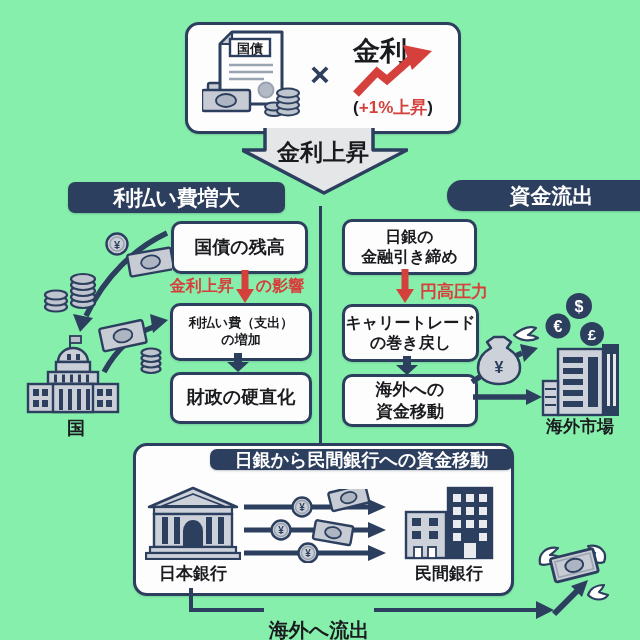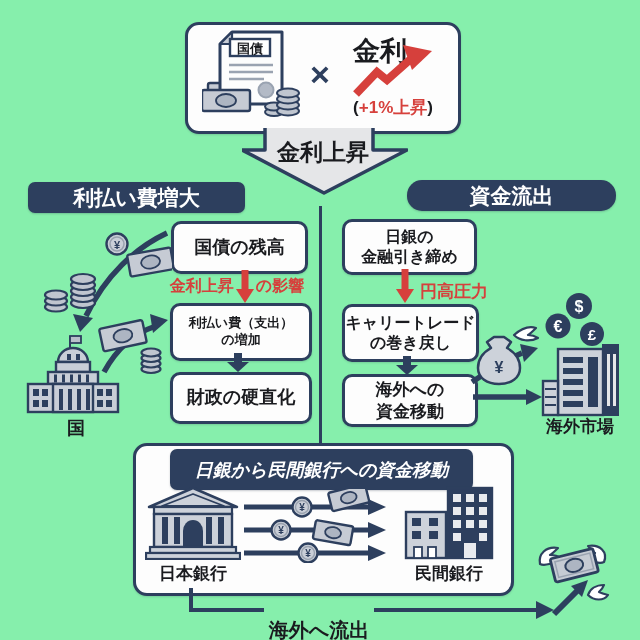--- a/index.html
+++ b/index.html
@@ -3,21 +3,21 @@
 <meta charset="utf-8">
 <style>
   html,body{margin:0;padding:0;}
   .canvas{position:relative;width:640px;height:640px;background:#86efac;overflow:hidden;
           font-family:"Liberation Sans","DejaVu Sans",sans-serif;color:#1a1b1f;}
   .abs{position:absolute;}
   .box{position:absolute;background:#fdfdfd;border:3px solid #2d3f5e;border-radius:10px;
        display:flex;flex-direction:column;align-items:center;justify-content:center;
        font-weight:700;text-align:center;line-height:1.28;box-shadow:0 1px 2px rgba(40,50,70,.18);}
   .hdr{position:absolute;background:#2d3f5e;color:#fff;font-weight:700;
-       display:flex;align-items:center;justify-content:center;box-shadow:0 1px 2px rgba(40,50,70,.25);}
+       display:flex;align-items:center;justify-content:center;box-shadow:0 1px 2px rgba(40,50,70,.25);margin-left:40px;}
   .red{color:#d6403c;}
   .lbl{position:absolute;font-weight:700;text-align:center;}
   .line{position:absolute;background:#2d3f5e;}
   svg{display:block;}
   svg text{font-family:"Liberation Sans","DejaVu Sans",sans-serif;font-weight:700;}
 </style>
 </head>
 <body>
 
 <div class="canvas">
@@ -239,21 +239,21 @@
     <g>
       <path d="M44,49 C52,42 60,40 66,42 C62,46 60,48 58,49 C61,49 65,50 68,52 C60,56 50,55 44,49 Z" fill="#fff" stroke="#2d3f5e" stroke-width="2.2" stroke-linejoin="round"></path>
       <path d="M21,62 C12,67 8,74 8,82 C8,92 17,98 29,98 C41,98 50,92 50,82 C50,74 46,67 37,62 L41,56 L34,51 L24,51 L17,56 Z" fill="#cdd2da" stroke="#2d3f5e" stroke-width="2.5" stroke-linejoin="round"></path>
       <text x="29" y="87" font-size="16" text-anchor="middle" fill="#2d3f5e">¥</text>
     </g>
   </svg>
   <div class="lbl" style="left:536px;top:415px;width:88px;font-size:17px;">海外市場</div>
 
   <div class="box" style="left:133px;top:443px;width:375px;height:147px;border-width:3.5px;border-radius:14px;"></div>
 
-  <div class="hdr" style="left:170px;top:449px;width:303px;height:41px;border-radius:7px;font-size:18px;font-style:italic;">
+  <div class="hdr" style="left:170px;top:449px;width:303px;height:21px;border-radius:7px;font-size:18px;">
     <span>日銀から民間銀行への資金移動</span>
   </div>
 
   <svg class="abs" style="left:145px;top:486px;" width="96" height="74" viewBox="0 0 96 74">
     <polygon points="48,2 92,21 4,21" fill="#cdd2da" stroke="#2d3f5e" stroke-width="2.5" stroke-linejoin="round"></polygon>
     <polygon points="48,8 79,20 17,20" fill="none" stroke="#2d3f5e" stroke-width="1.8" stroke-linejoin="round"></polygon>
     <rect x="9" y="21" width="78" height="7" fill="#cdd2da" stroke="#2d3f5e" stroke-width="2.2"></rect>
     <rect x="9" y="28" width="78" height="33" fill="#cdd2da" stroke="#2d3f5e" stroke-width="2.4"></rect>
     <rect x="17" y="31" width="6" height="27" fill="#2d3f5e"></rect>
       <rect x="29" y="31" width="6" height="27" fill="#2d3f5e"></rect>

